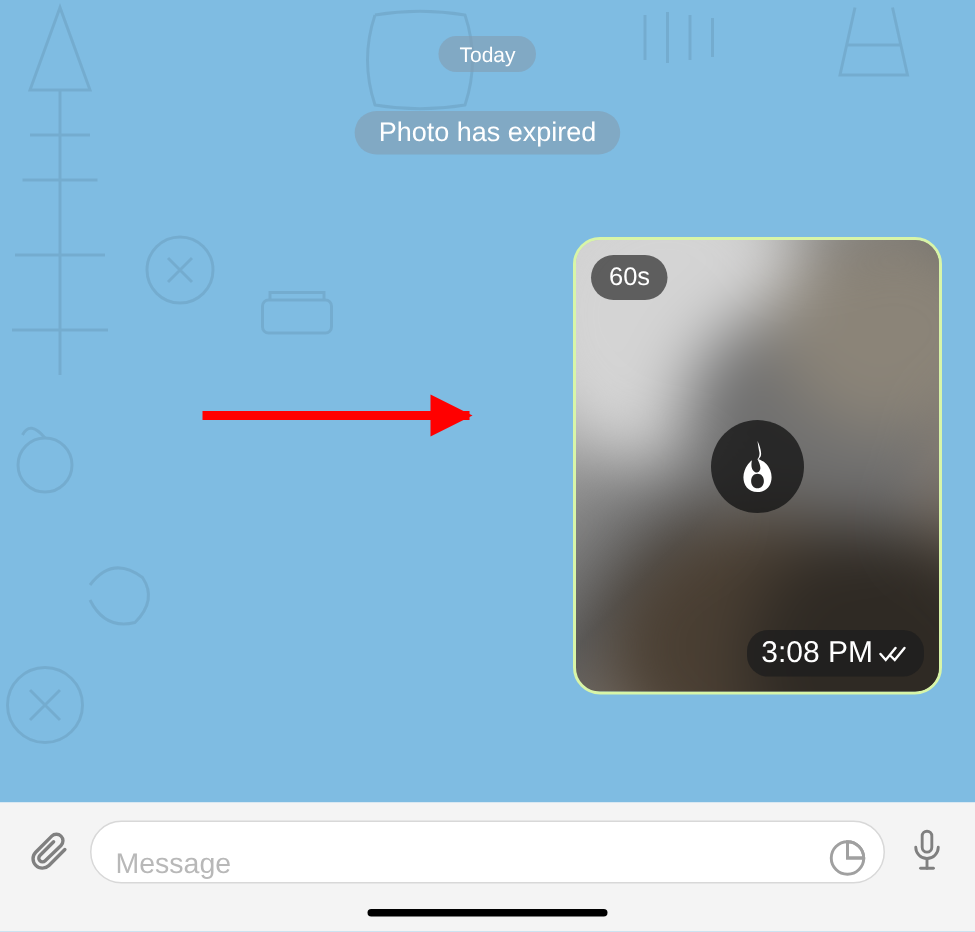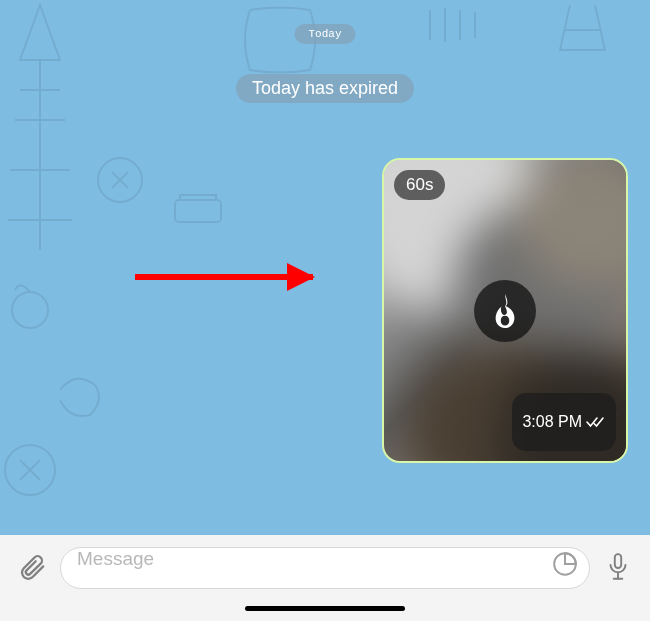--- a/index.html
+++ b/index.html
@@ -24,25 +24,24 @@
       opacity: 0.08;
       pointer-events: none;
     }
     .date-chip {
       position: absolute;
       top: 24px;
       left: 50%;
       transform: translateX(-50%);
       background: rgba(130, 158, 180, 0.65);
       color: #fff;
-      font-size: 11px;
+      font-size: 14px;
       font-weight: 500;
       padding: 4px 14px;
       border-radius: 14px;
-      font-family: Liberation Mono, monospace;
     }
     .system-msg {
       position: absolute;
       left: 50%;
       transform: translateX(-50%);
       background: rgba(130, 158, 180, 0.65);
       color: #fff;
       font-size: 18px;
       font-weight: 400;
       padding: 4px 16px;
@@ -98,23 +97,23 @@
       align-items: center;
       justify-content: center;
       z-index: 3;
     }
     .time-badge {
       position: absolute;
       bottom: 10px;
       right: 10px;
       background: rgba(30, 30, 30, 0.78);
       color: #fff;
-      font-size: 16px;
+      font-size: 20px;
       font-weight: 400;
-      padding: 20px 10px;
+      padding: 4px 10px;
       border-radius: 14px;
       display: flex;
       align-items: center;
       gap: 4px;
       z-index: 3;
     }
     .checkmarks {
       display: inline-flex;
       align-items: center;
     }
@@ -161,21 +160,21 @@
       cursor: pointer;
       color: #808080;
     }
     .msg-input-wrap {
       flex: 1;
       height: 42px;
       background: #fff;
       border: 1px solid #d8d8d8;
       border-radius: 21px;
       display: flex;
-      align-items: flex-start;
+      align-items: flex-end;
       padding: 0 8px 0 16px;
     }
     .msg-input {
       flex: 1;
       border: none;
       outline: none;
       font-size: 19px;
       color: #333;
       background: transparent;
     }
@@ -219,21 +218,21 @@
       <path d="M60 390 Q75 370 95 385 Q105 400 90 415 Q70 420 60 400"></path>
       <circle cx="30" cy="470" r="25"></circle>
         <path d="M20 460 L40 480 M40 460 L20 480"></path>
       <path d="M430 10 L430 40 M445 8 L445 42 M460 10 L460 40 M475 12 L475 38"></path>
       <path d="M570 5 L560 50 L605 50 L595 5 M565 30 L600 30"></path>
     </g>
   </svg>
 
   <div class="date-chip">Today</div>
 
-  <div class="system-msg sys-1">Today has expired</div>
+  <div class="system-msg sys-1">Photo has expired</div>
 
   <div class="photo-bubble">
     <div class="photo-blur">
       <div class="blur-blob b1"></div>
       <div class="blur-blob b2"></div>
       <div class="blur-blob b3"></div>
       <div class="blur-blob b4"></div>
       <div class="blur-blob b5"></div>
     </div>
     <div class="timer-badge">60s</div>

